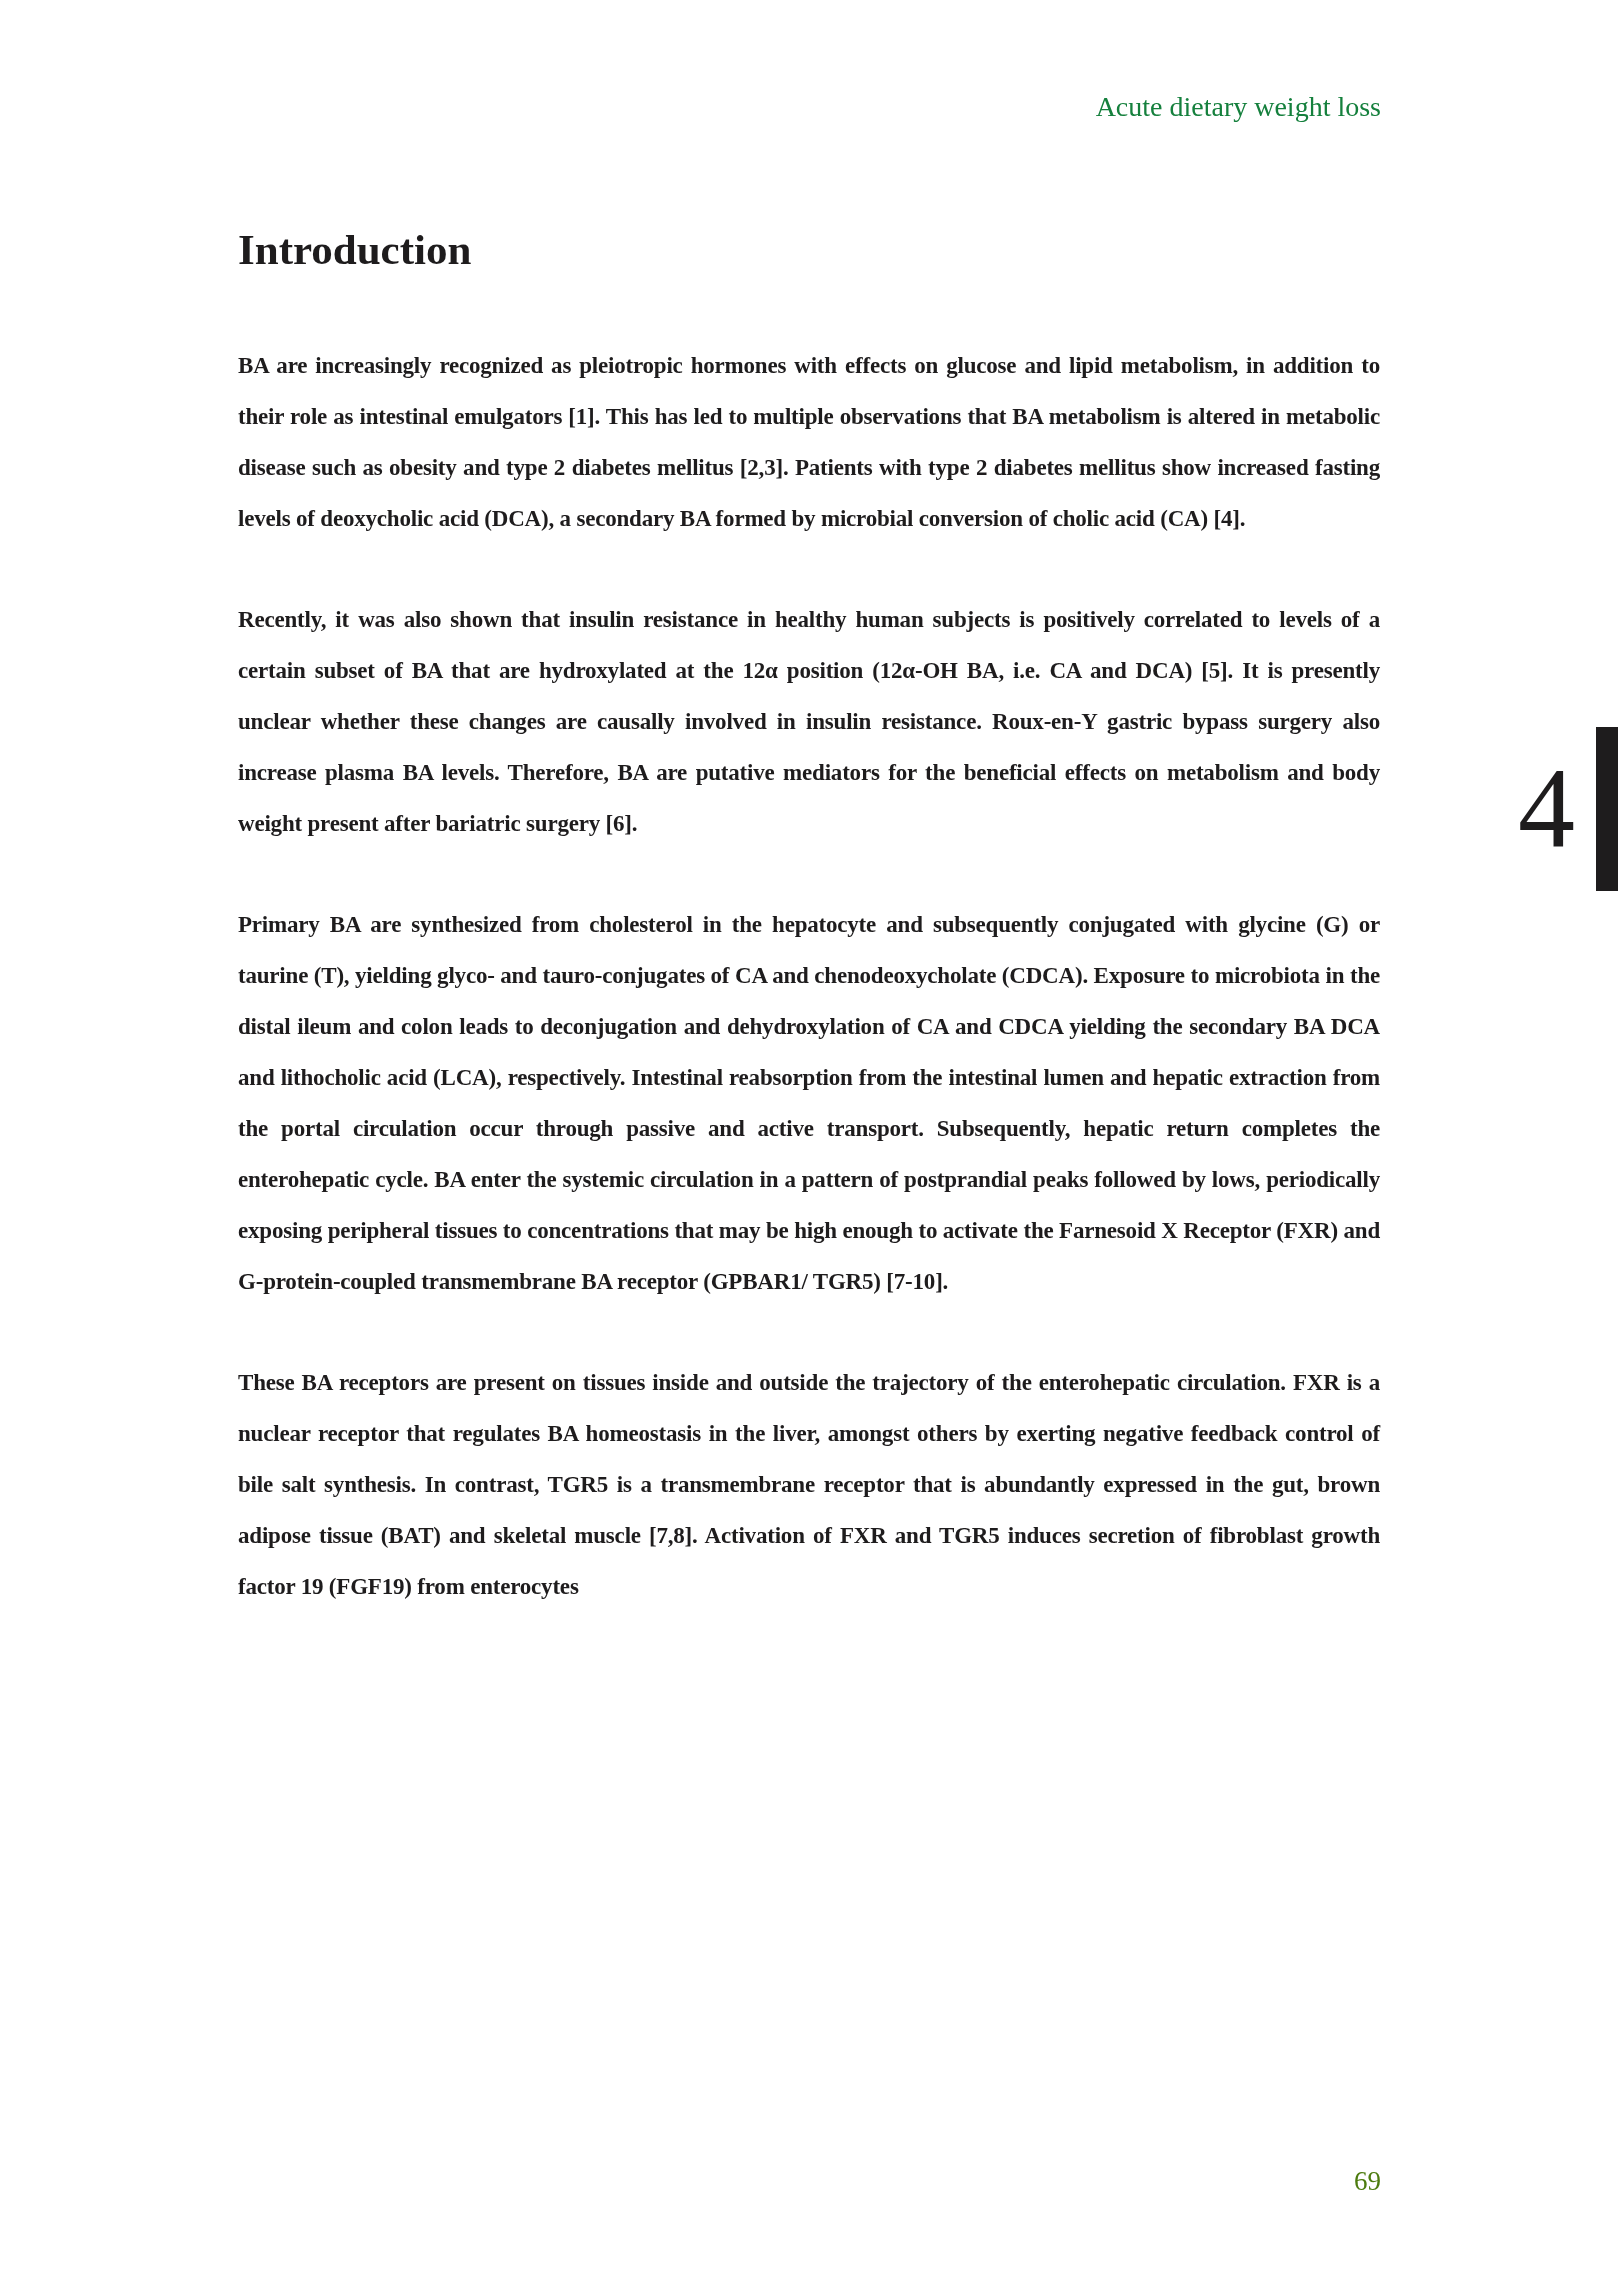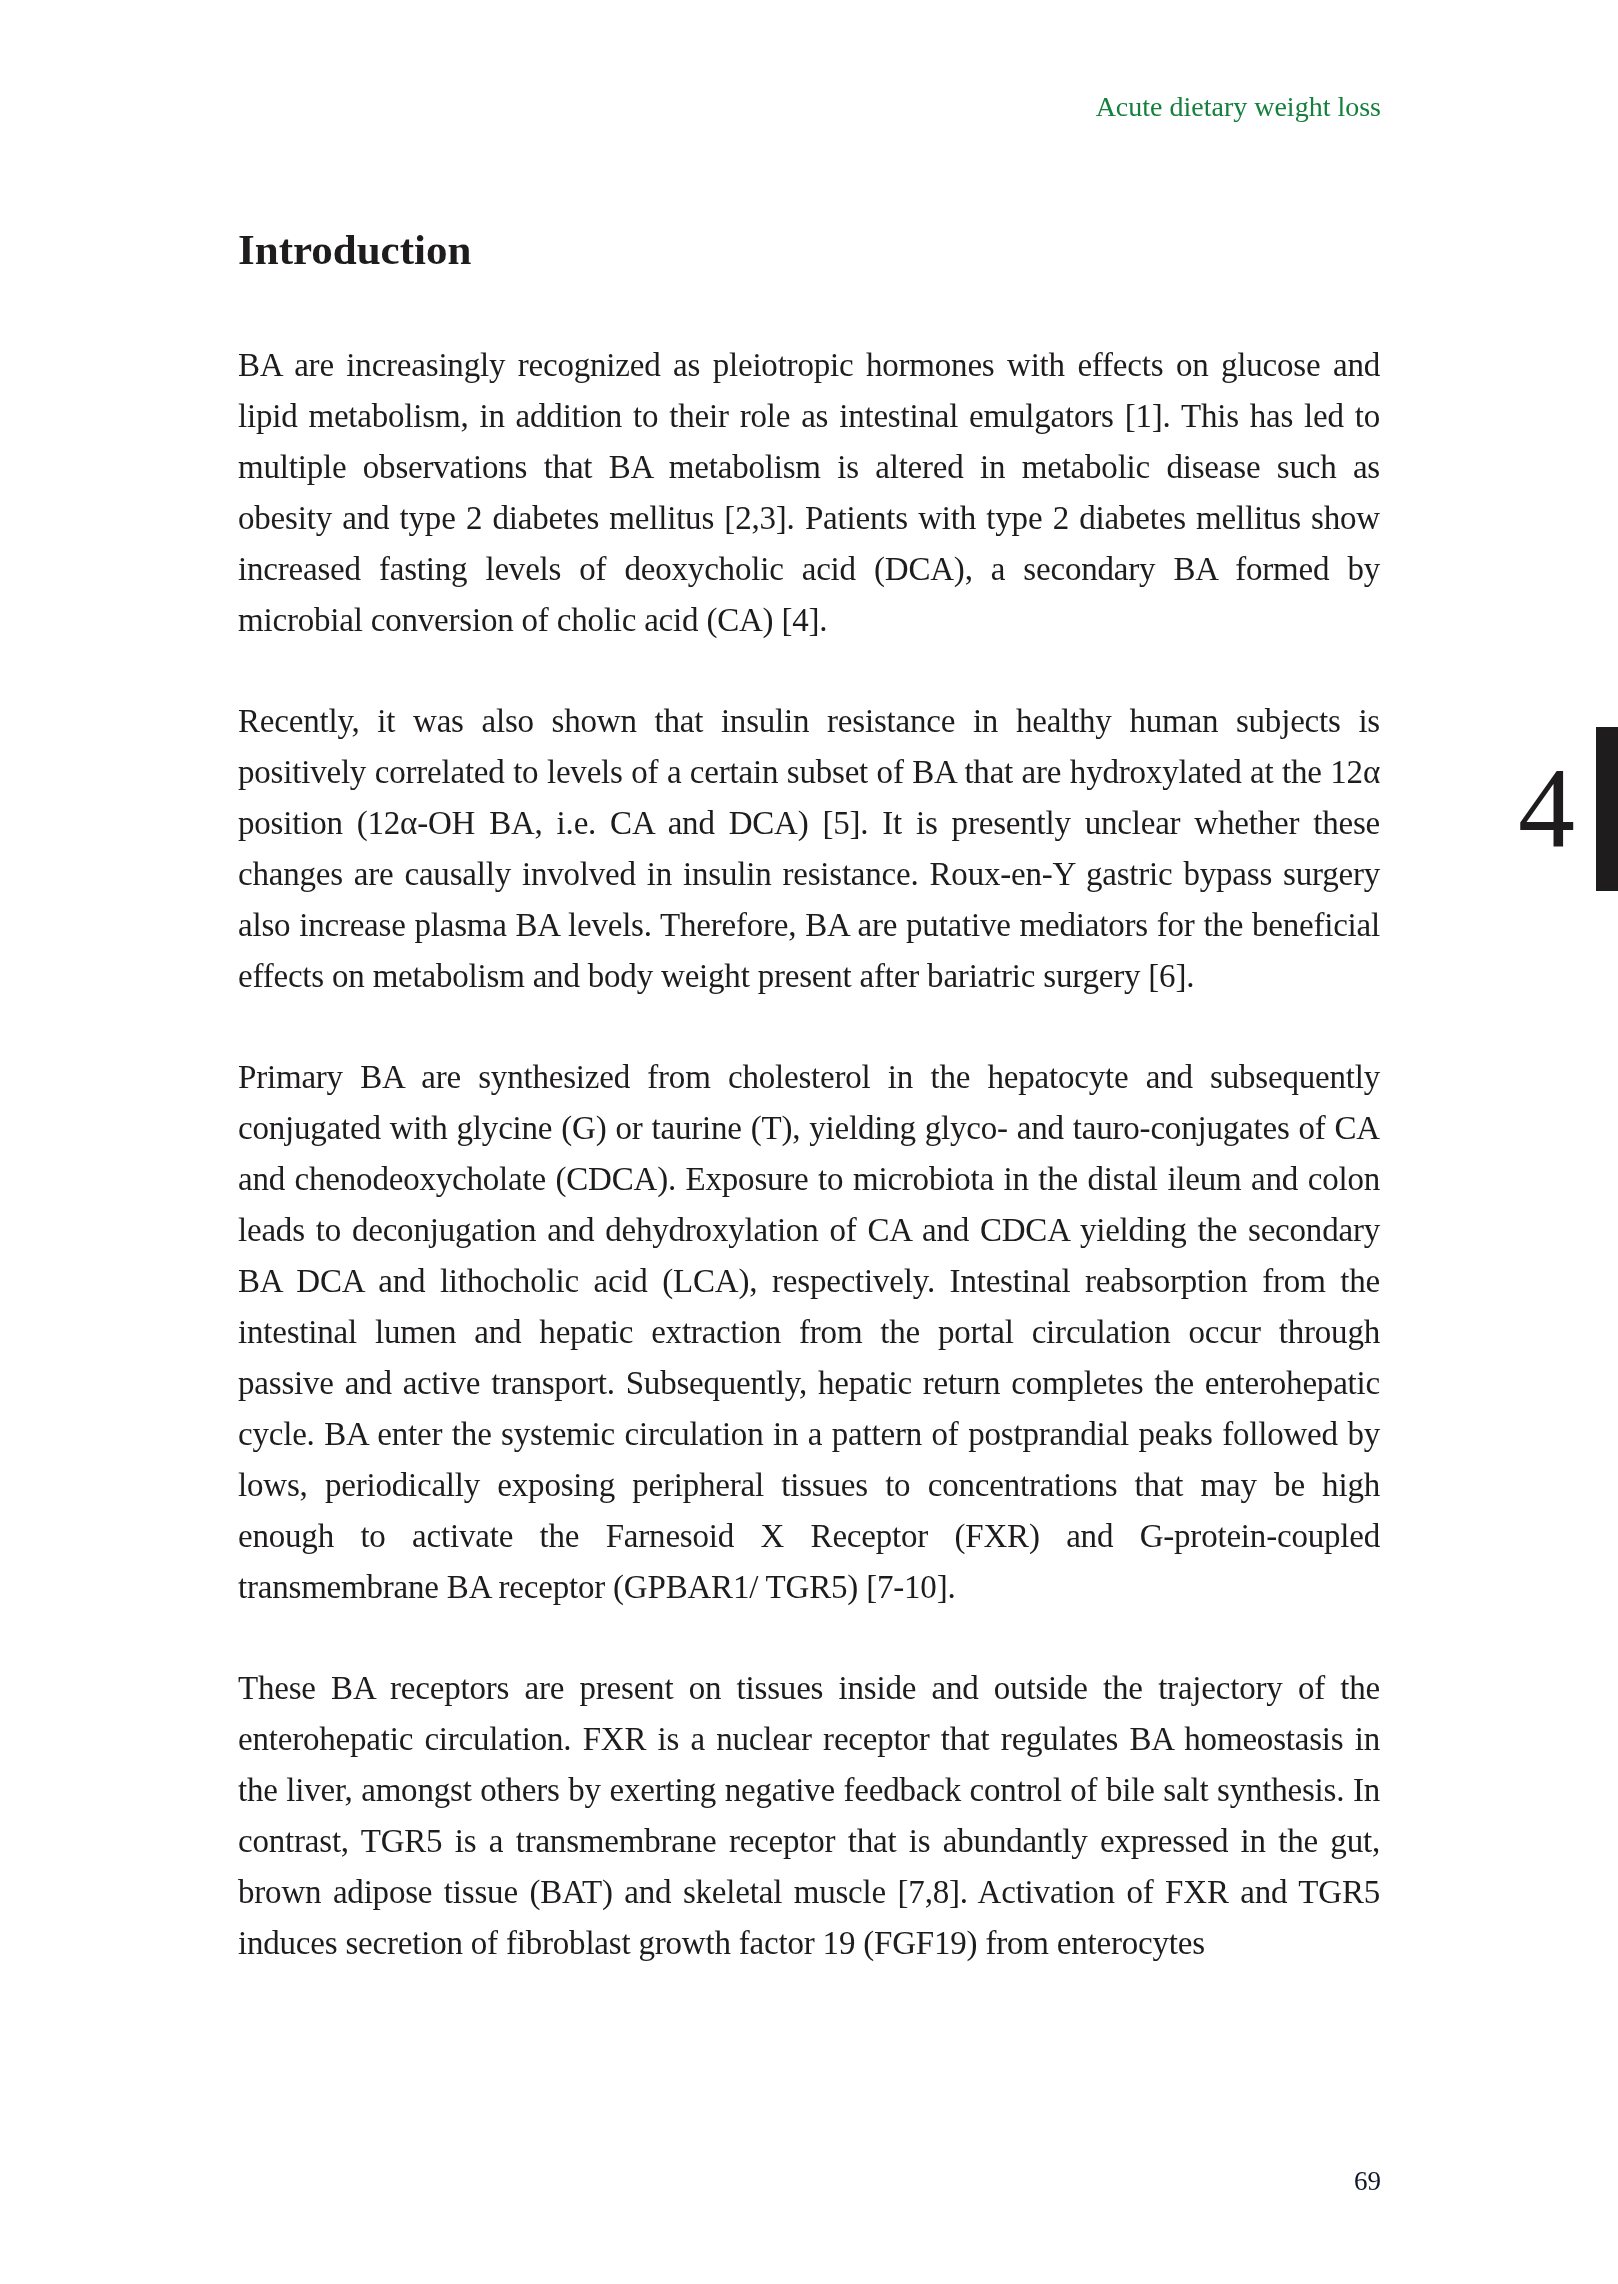--- a/index.html
+++ b/index.html
@@ -34,25 +34,26 @@
     color: #1e1c1d;
     text-align: center;
   }
   .body-text {
     position: absolute;
     top: 340px;
     left: 238px;
     width: 1142px;
   }
   .paragraph {
-    font-size: 33px;
+    font-size: 23px;
     line-height: 51px;
     text-align: justify;
     margin: 0 0 50px 0;
     letter-spacing: -0.2px;
+    font-weight: bold;
   }
   .chapter-tab {
     position: absolute;
     top: 727px;
     right: 0;
     display: flex;
     align-items: center;
   }
   .chapter-number {
     font-size: 114px;
@@ -65,21 +66,21 @@
     width: 23px;
     height: 164px;
     background: #1e1c1d;
   }
   .page-number {
     position: absolute;
     top: 2168px;
     right: 238px;
     font-size: 27px;
     line-height: 1;
-    color: #0f172a;
+    color: #4d7c0f;
   }
 </style>
 </head>
 <body>
 
 <div class="running-header">Acute dietary weight loss</div>
 
 <h1 class="section-title">Introduction</h1>
 
 <div class="body-text">

